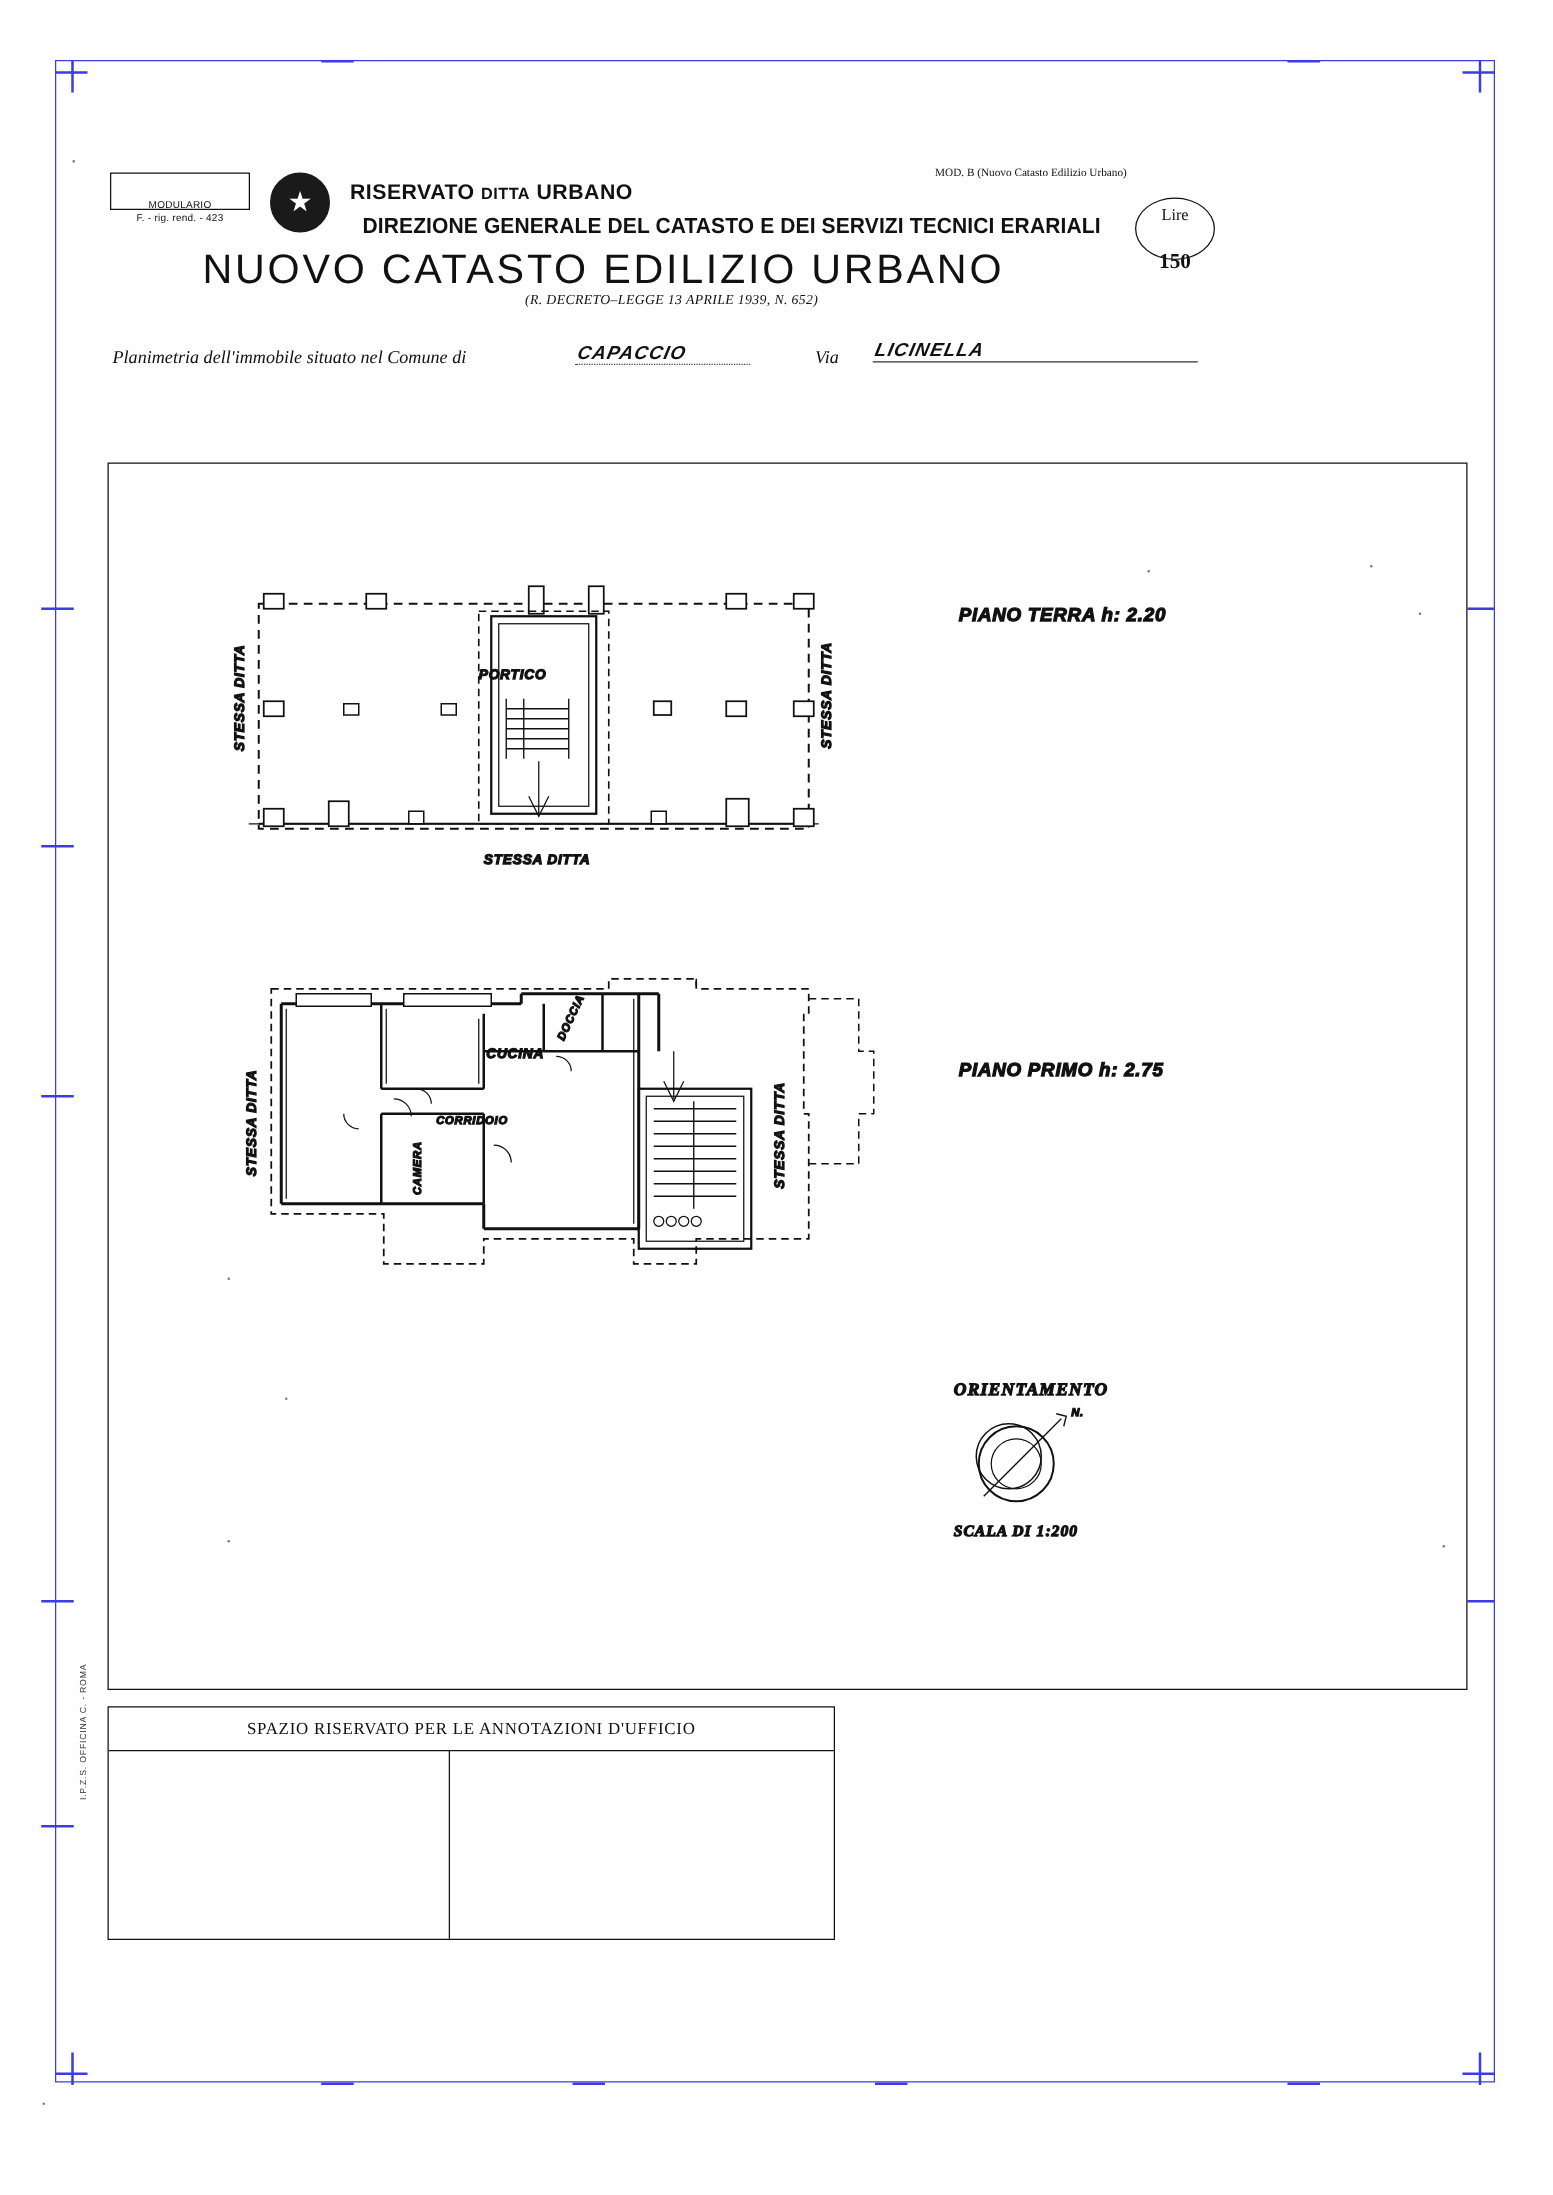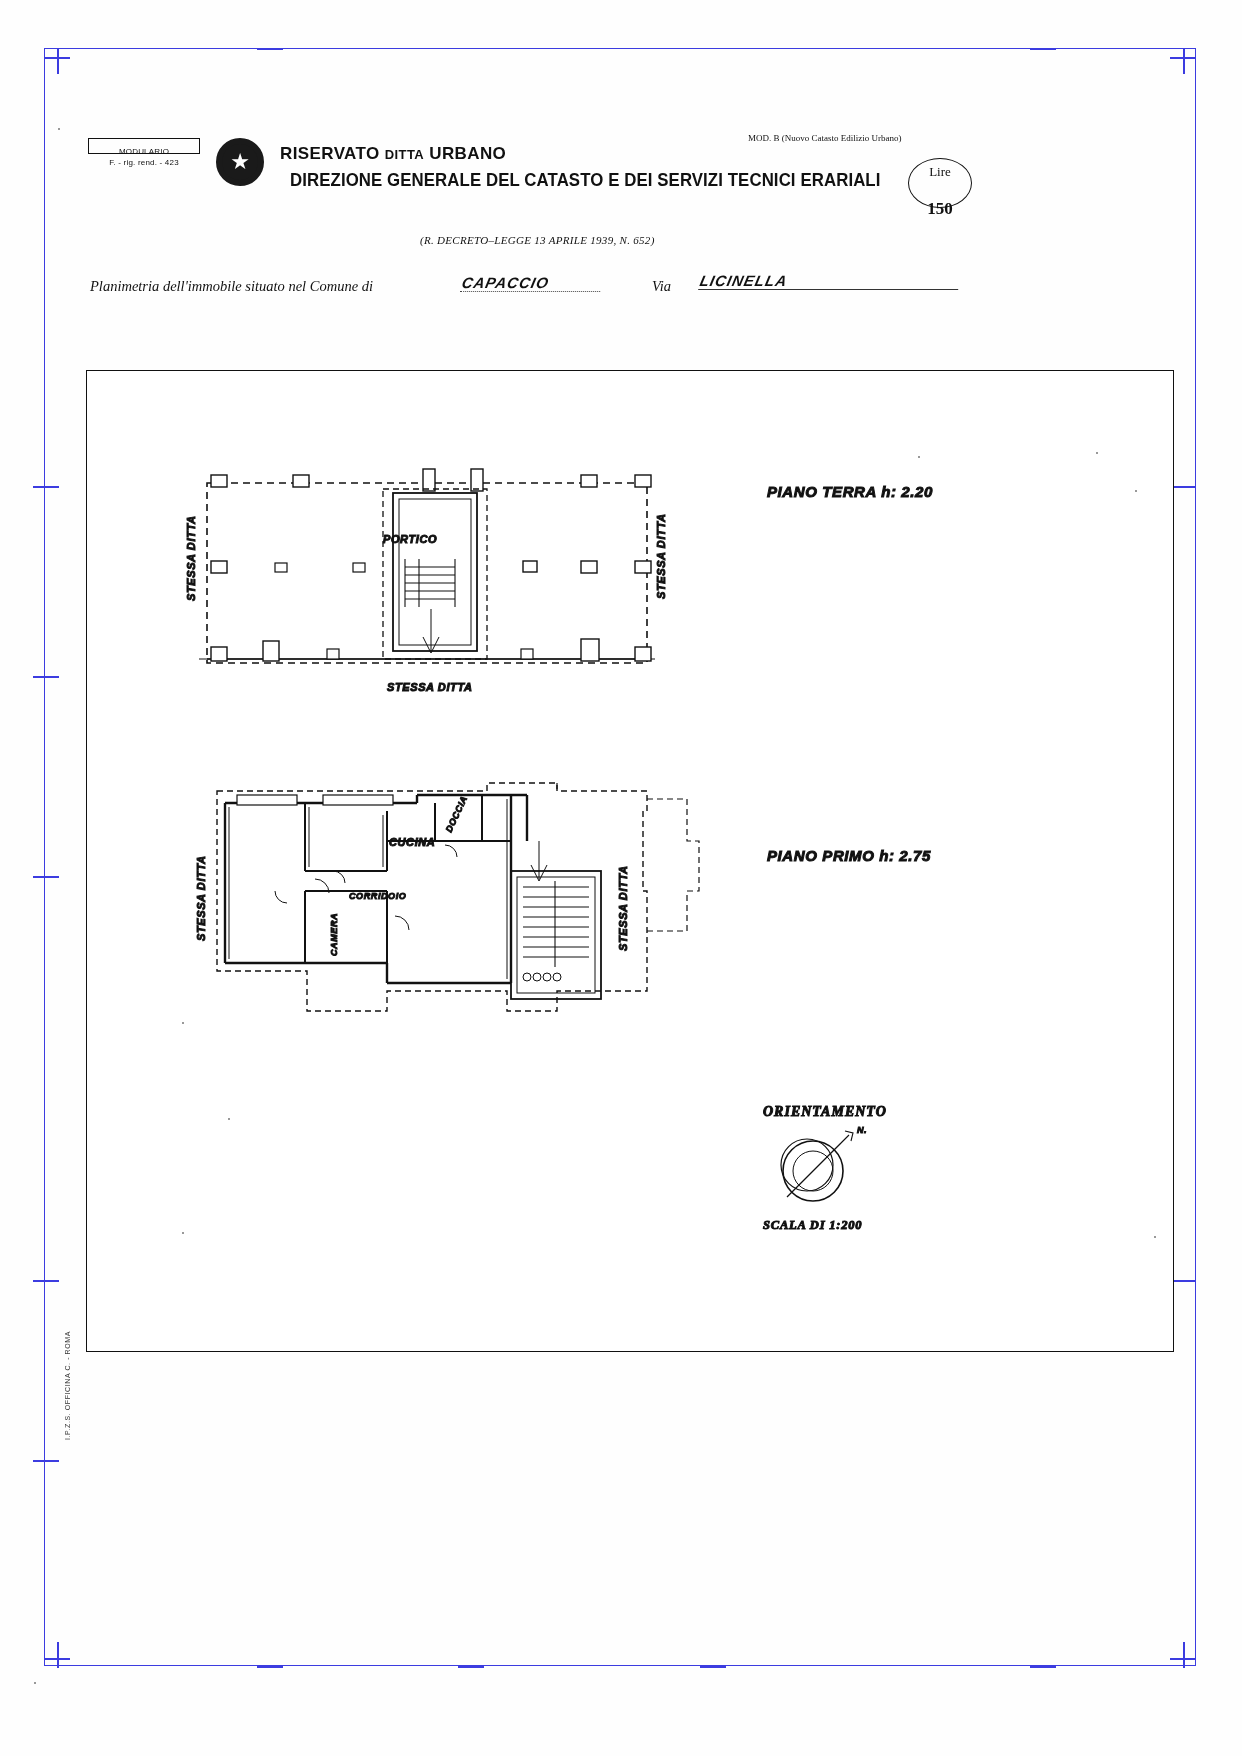--- a/index.html
+++ b/index.html
@@ -7,21 +7,21 @@
 
   .sheet{position:absolute;inset:0;background:#fefefe;}
 
   
   .blueframe{position:absolute;left:44px;top:48px;width:1152px;height:1618px;border:1.6px solid #3c3ce0;box-sizing:border-box;}
   .tick{position:absolute;background:#3c3ce0;}
   .tick.h{height:1.6px;width:26px;}
   .tick.v{width:1.6px;height:26px;}
 
   
-  .modulario{position:absolute;left:88px;top:138px;width:112px;height:16px;border:1px solid #111;font-size:8px;line-height:1.35;text-align:center;padding-top:8px;box-sizing:border-box;letter-spacing:.2px;}
+  .modulario{position:absolute;left:88px;top:138px;width:112px;height:30px;border:1px solid #111;font-size:8px;line-height:1.35;text-align:center;padding-top:20px;box-sizing:border-box;letter-spacing:.2px;}
   .modulario span{display:block;}
 
   .emblem{position:absolute;left:212px;top:130px;width:56px;height:58px;}
   .emblem .wreath{position:absolute;left:4px;top:8px;width:48px;height:48px;border:7px solid #1a1a1a;border-radius:50%;box-sizing:border-box;}
   .emblem .cog{position:absolute;left:10px;top:14px;width:36px;height:36px;border-radius:50%;background:#1a1a1a;}
   .emblem .starglyph{position:absolute;left:10px;top:14px;width:36px;height:36px;line-height:36px;text-align:center;color:#fff;font-size:22px;}
 
   .ministero{position:absolute;left:280px;top:144px;font-size:17px;font-weight:bold;letter-spacing:.4px;}
   .ministero .sm{font-size:13px;}
   .direzione{position:absolute;left:290px;top:170px;font-size:17.5px;font-weight:bold;letter-spacing:.1px;font-family:"Liberation Sans Narrow","Liberation Sans",sans-serif;transform:scaleX(.96);transform-origin:left center;}
@@ -102,20 +102,21 @@
     <div class="cog"></div>
     <div class="starglyph">★</div>
   </div>
 
   <div class="ministero">
     <span>RISERVATO</span>
     <span class="sm">DITTA</span>
     <span>URBANO</span>
   </div>
   <div class="direzione">DIREZIONE GENERALE DEL CATASTO E DEI SERVIZI TECNICI ERARIALI</div>
+  <div class="bigtitle">NUOVO CATASTO EDILIZIO URBANO</div>
   <div class="decreto">(R. DECRETO–LEGGE 13 APRILE 1939, N. 652)</div>
 
   <div class="modb">MOD. B (Nuovo Catasto Edilizio Urbano)</div>
 
   <div class="lire">
     <div class="l1">Lire</div>
     <div class="l2">150</div>
   </div>
 
   <div class="planimetria">Planimetria dell'immobile situato nel Comune di</div>
@@ -269,20 +270,24 @@
           <circle cx="726" cy="800" r="20" stroke-width="1"></circle>
           <path d="M700 826 L754 772" stroke-width="1.2"></path>
           <path d="M754 772 L762 764 M758 760 L766 762 L764 770" stroke-width="1.1"></path>
           <text class="lab lab-s" x="770" y="762">N.</text>
           <text class="scala" x="676" y="858">SCALA DI 1:200</text>
         </g>
       </g>
     </svg>
   </div>
 
+  <div class="annot">
+    <div class="title">SPAZIO RISERVATO PER LE ANNOTAZIONI D'UFFICIO</div>
+    <div class="vline"></div>
+  </div>
   <div class="sidevert">I.P.Z.S. OFFICINA C. - ROMA</div>
 
   <div class="speck" style="left:58px;top:128px;"></div>
   <div class="speck" style="left:1135px;top:490px;"></div>
   <div class="speck" style="left:1096px;top:452px;"></div>
   <div class="speck" style="left:918px;top:456px;"></div>
   <div class="speck" style="left:1154px;top:1236px;"></div>
   <div class="speck" style="left:182px;top:1232px;"></div>
   <div class="speck" style="left:228px;top:1118px;"></div>
   <div class="speck" style="left:182px;top:1022px;"></div>

